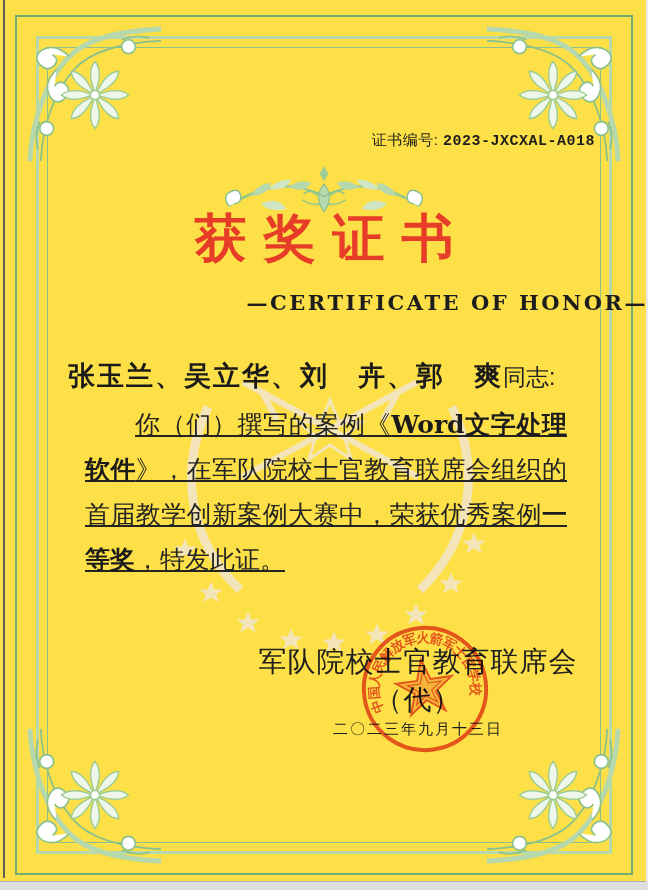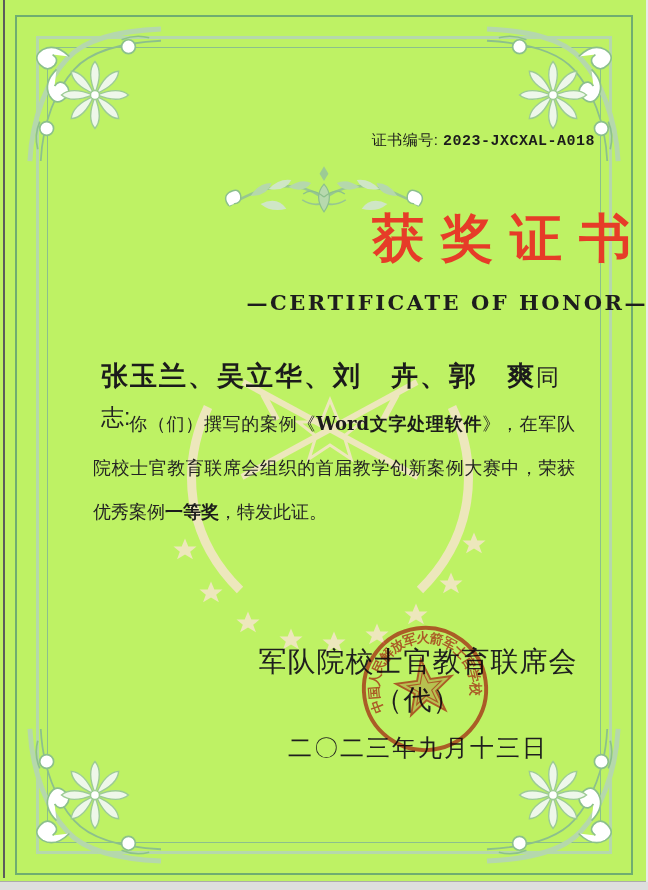--- a/index.html
+++ b/index.html
@@ -7,21 +7,21 @@
     --band-green:#b5d8ac;
     --ornament-green:#8cc08c;
     --leaf-light:#cfe6c6;
     --title-red:#e63c28;
     --seal-red:#e14b4b;
     --watermark-tan:#f3e6c6;
     --text-black:#222222;
   }
   html,body{margin:0;padding:0;background:#ffffff;}
   .page{
-    position:relative;width:648px;height:890px;background:#bef264;overflow:hidden;
+    position:relative;width:648px;height:890px;background:#fde047;overflow:hidden;
     font-family:"Liberation Sans","DejaVu Sans",sans-serif;color:var(--text-black);
   }
   
   .edge-left{position:absolute;left:3px;top:0;width:2px;height:878px;background:#5c5c5c;}
   .edge-bottom{position:absolute;left:0;right:0;bottom:0;height:8px;background:#dedede;border-top:1px solid #ababab;}
   .edge-right{position:absolute;right:0;top:0;bottom:8px;width:2px;background:#e9e9e9;}
   
   .frame-outer{position:absolute;inset:15px;border:2.5px solid var(--frame-green);}
   .frame-band{position:absolute;inset:36px;border:3.5px solid var(--band-green);}
   .frame-inner{position:absolute;inset:47px;border:1.6px solid var(--ornament-green);}
@@ -31,39 +31,39 @@
   .corner.tr{top:24px;right:24px;transform:scaleX(-1);}
   .corner.bl{bottom:24px;left:24px;transform:scaleY(-1);}
   .corner.br{bottom:24px;right:24px;transform:scale(-1,-1);}
   
   .watermark{position:absolute;left:168px;top:372px;width:324px;height:280px;opacity:.9;}
   
   .cert-no{position:absolute;top:131px;right:53px;font-size:15px;letter-spacing:.5px;color:#1c1c1c;}
   .cert-no .num{font-family:"Liberation Mono","DejaVu Sans Mono",monospace;font-weight:600;}
   .flourish{position:absolute;top:164px;left:50%;transform:translateX(-50%);width:218px;height:54px;}
   .title{
-    position:absolute;top:204px;left:0;width:100%;margin:0;text-align:right;
+    position:absolute;top:204px;left:0;width:100%;margin:0;text-align:center;
     font-family:Liberation Serif, serif;font-weight:700;
     font-size:52px;color:var(--title-red);letter-spacing:17px;text-indent:17px;
   }
   .subtitle{
     position:absolute;top:290px;left:0;width:100%;text-align:right;
     font-family:"DejaVu Serif","Liberation Serif",serif;font-weight:600;
     font-size:21px;letter-spacing:2.5px;color:#1d1d1d;
   }
-  .recipients{position:absolute;top:356px;left:101px;right:70px;font-size:23px;line-height:40px;}
+  .recipients{position:absolute;top:356px;left:68px;right:70px;font-size:23px;line-height:40px;}
   .body-text{
-    position:absolute;top:402px;left:93px;width:482px;margin:0;
-    font-size:18px;line-height:44px;text-indent:2em;text-align:justify;color:#232323;
+    position:absolute;top:402px;left:85px;width:482px;margin:0;
+    font-size:25px;line-height:44px;text-indent:2em;text-align:justify;color:#232323;text-decoration:underline;
   }
   .seg-name{font-family:"DejaVu Serif","Liberation Serif",serif;font-weight:700;font-size:27px;letter-spacing:2px;color:#1b1b1b;}
   .seg-script{font-family:"DejaVu Serif","Liberation Serif",serif;font-weight:700;color:#1b1b1b;}
   .sign-block{position:absolute;top:643px;right:45px;width:370px;text-align:center;}
   .issuer{font-size:28px;letter-spacing:1px;color:#1e1e1e;}
-  .date{margin-top:13px;font-size:24px;letter-spacing:2px;color:#1e1e1e;}
+  .date{margin-top:1px;font-size:15px;letter-spacing:2px;color:#1e1e1e;}
   
   .seal{position:absolute;left:356px;top:620px;width:138px;height:138px;transform:rotate(-8deg);
         opacity:.88;mix-blend-mode:multiply;}
   .seal text{font-family:"DejaVu Sans","Liberation Sans",sans-serif;font-weight:700;}
 </style>
 </head>
 <body>
 
 <svg width="0" height="0" style="position:absolute" aria-hidden="true">
   <defs>

